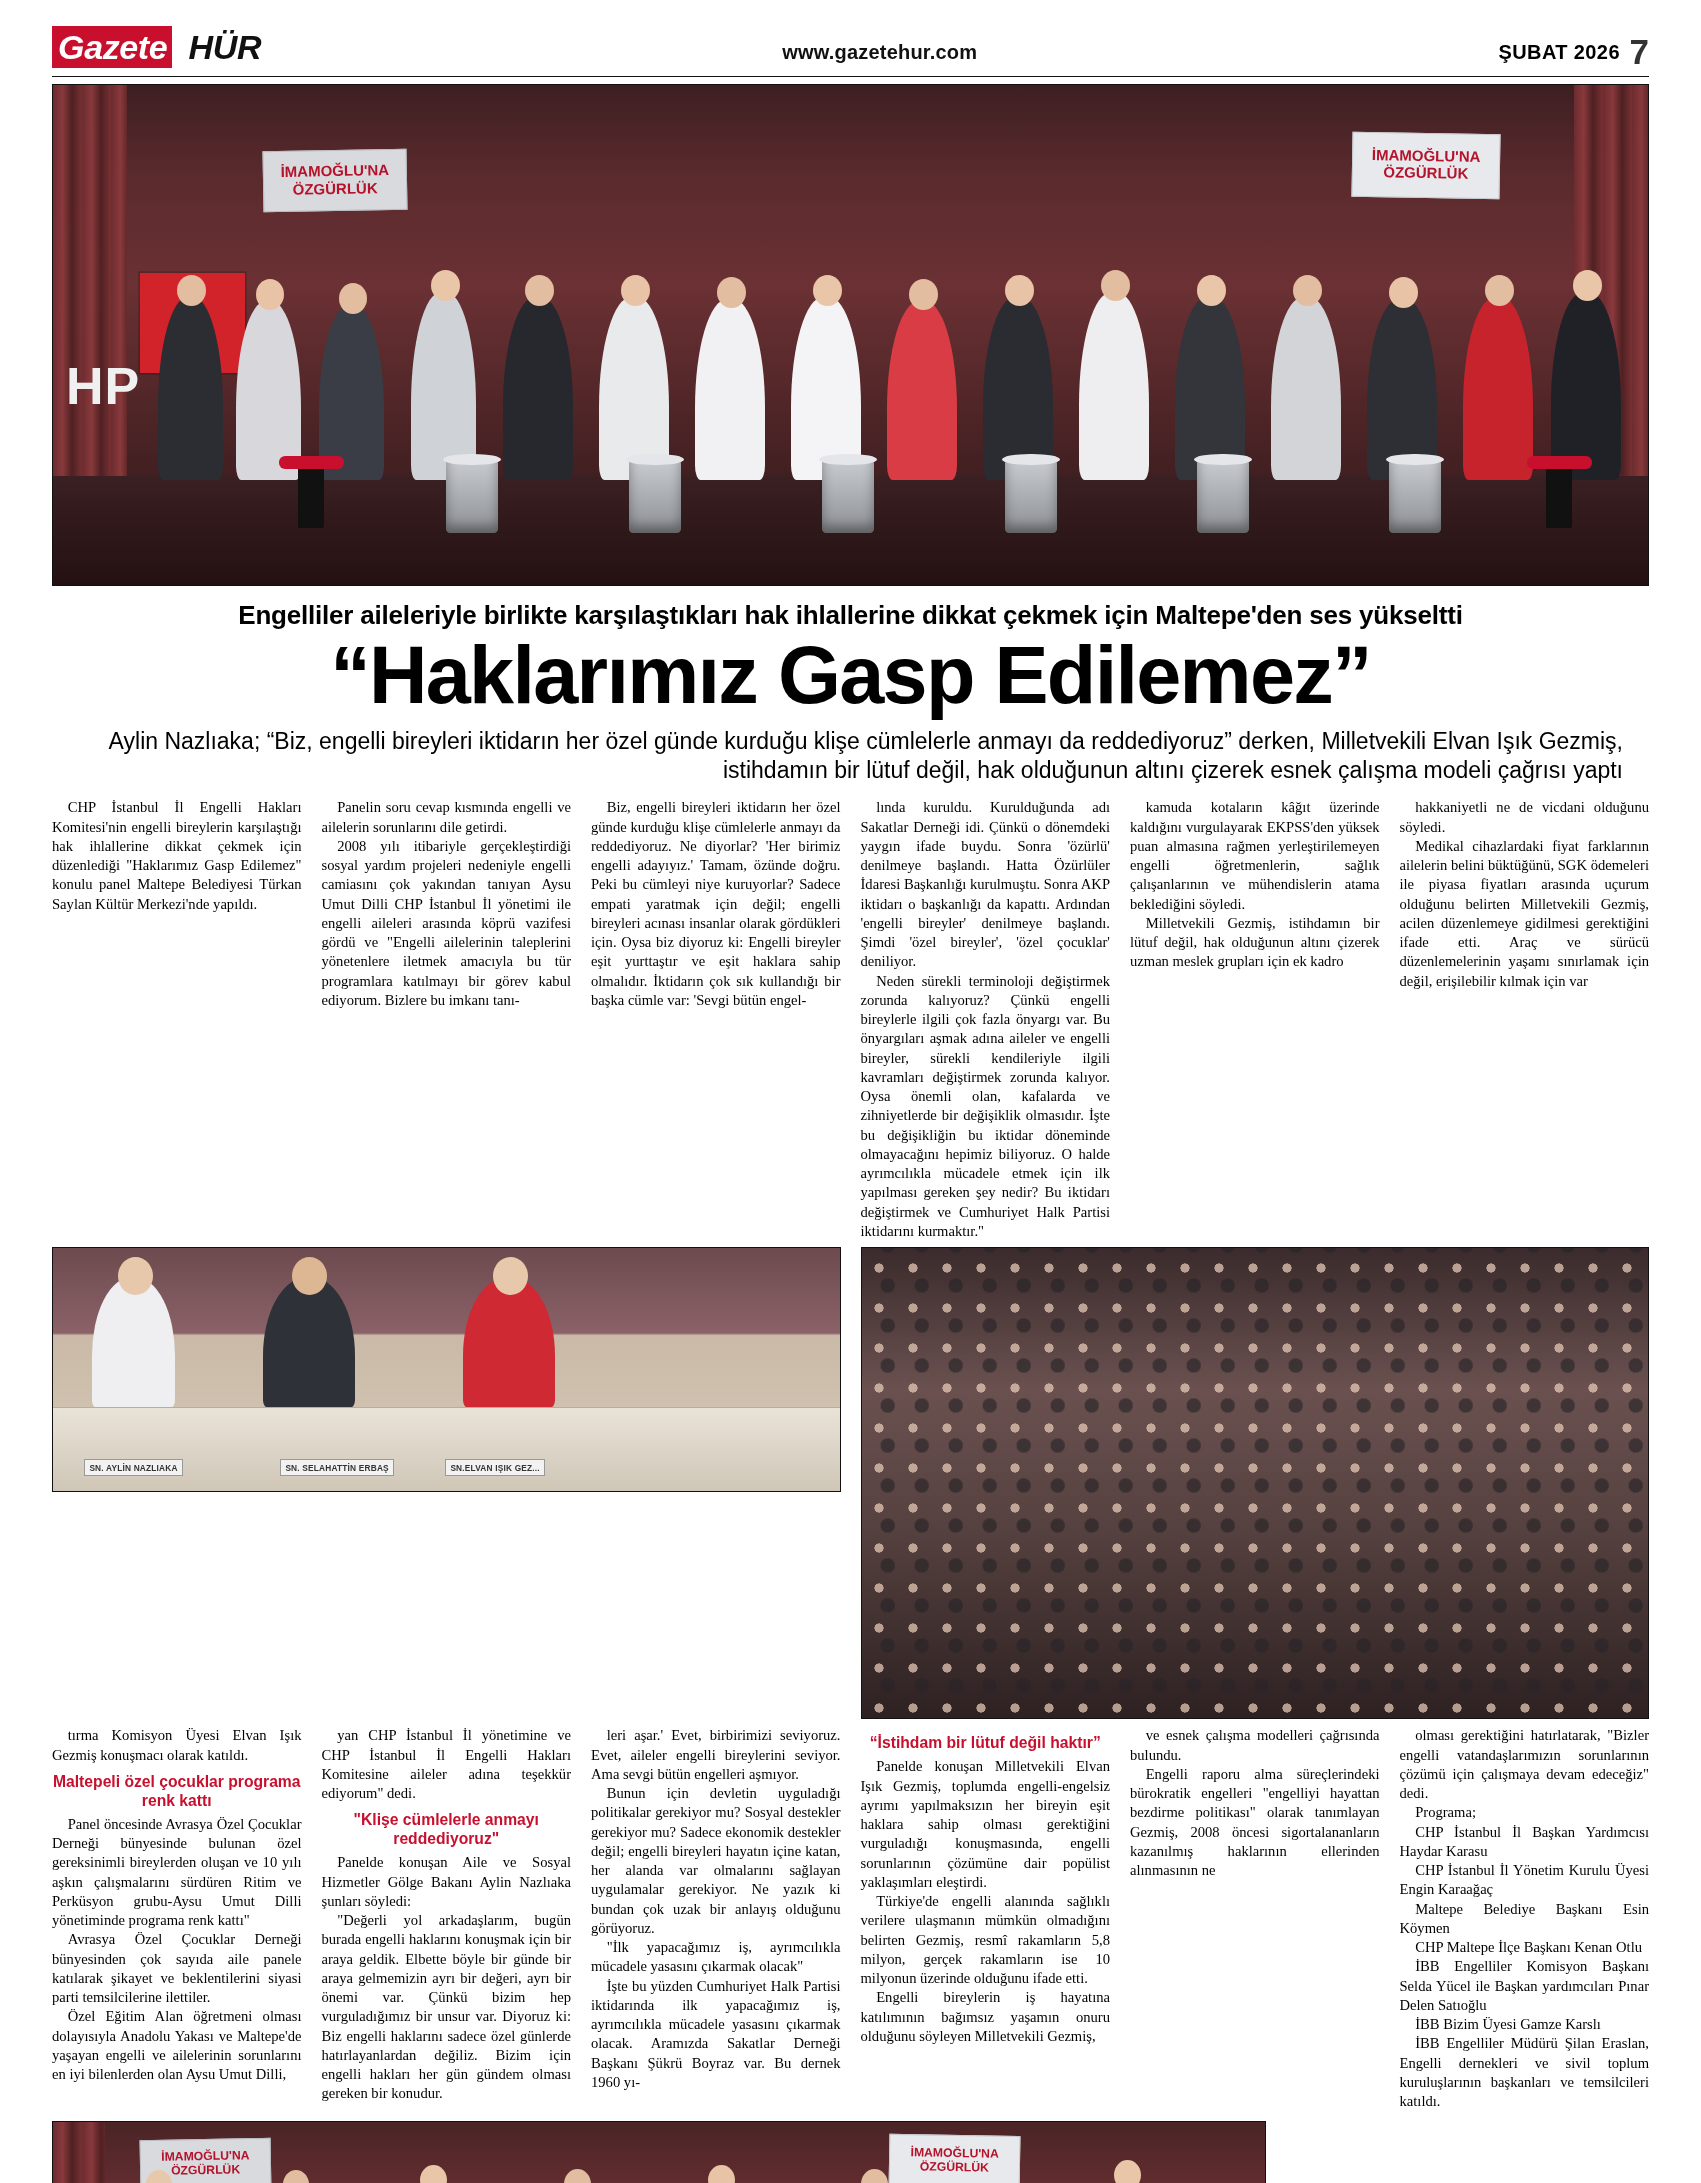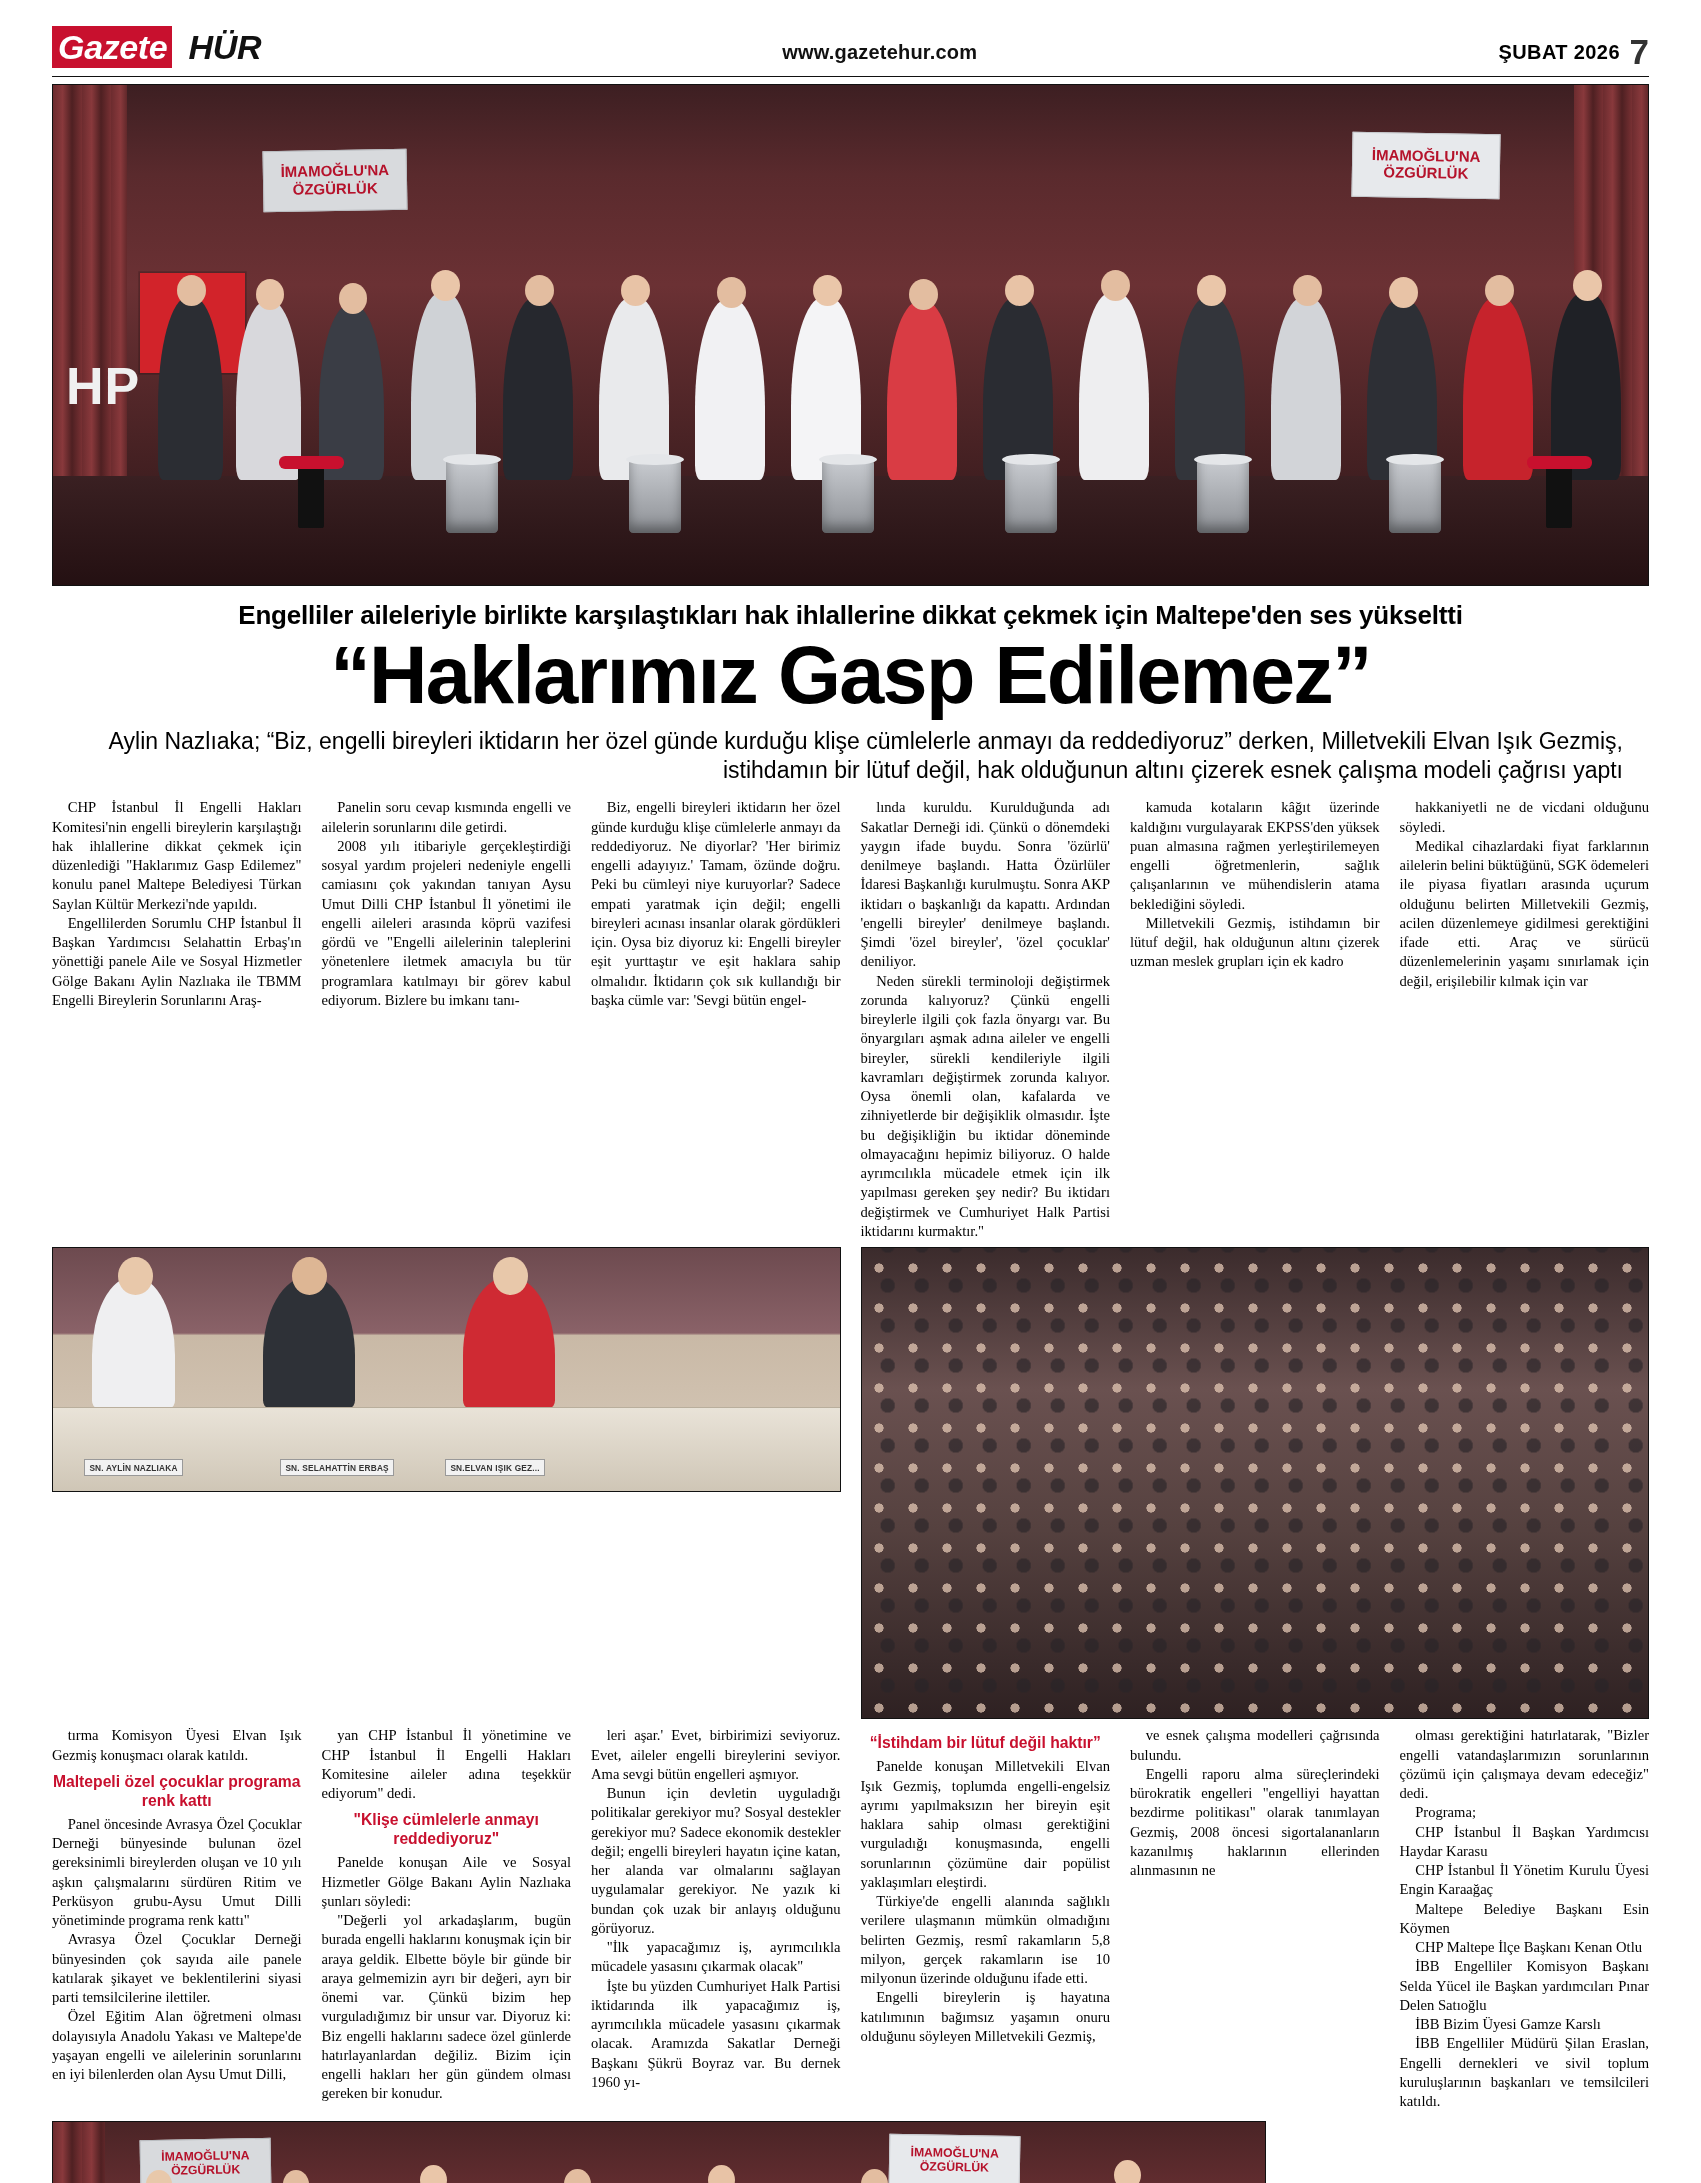--- a/index.html
+++ b/index.html
@@ -342,21 +342,20 @@
   </div>
 
   <div class="kicker">Engelliler aileleriyle birlikte  karşılaştıkları hak ihlallerine dikkat çekmek için Maltepe'den ses yükseltti</div>
   <div class="headline">“Haklarımız Gasp Edilemez”</div>
   <div class="standfirst">Aylin Nazlıaka; “Biz, engelli bireyleri iktidarın her özel günde kurduğu klişe cümlelerle anmayı da reddediyoruz” derken, Milletvekili Elvan Işık Gezmiş, istihdamın bir lütuf değil, hak olduğunun altını çizerek esnek çalışma modeli çağrısı yaptı</div>
 
   <div class="cols">
 
     <div class="col">
       <p class="first">CHP İstanbul İl Engelli Hakları Komitesi'nin  engelli bireylerin karşılaştığı hak ihlallerine dikkat çekmek için düzenlediği "Haklarımız Gasp Edilemez" konulu panel Maltepe Belediyesi Türkan Saylan Kültür Merkezi'nde yapıldı.</p>
-      <p>Engellilerden Sorumlu CHP İstanbul İl Başkan Yardımcısı Selahattin Erbaş'ın yönettiği panele Aile ve Sosyal Hizmetler Gölge Bakanı Aylin Nazlıaka ile TBMM  Engelli Bireylerin Sorunlarını Araş-</p>
     </div>
     <div class="col">
       <p class="first">Panelin soru cevap kısmında engelli ve ailelerin sorunlarını dile getirdi.</p>
       <p>2008 yılı itibariyle gerçekleştirdiği sosyal yardım projeleri nedeniyle engelli camiasını çok yakından tanıyan Aysu Umut Dilli  CHP İstanbul İl yönetimi ile engelli aileleri arasında köprü vazifesi gördü ve "Engelli ailelerinin taleplerini yönetenlere iletmek amacıyla bu tür programlara katılmayı bir görev kabul ediyorum. Bizlere bu imkanı tanı-</p>
     </div>
     <div class="col">
       <p class="first">Biz, engelli bireyleri iktidarın her özel günde kurduğu klişe cümlelerle anmayı da reddediyoruz. Ne diyorlar? 'Her birimiz engelli adayıyız.' Tamam, özünde doğru. Peki bu cümleyi niye kuruyorlar? Sadece empati yaratmak için değil; engelli bireyleri acınası insanlar olarak gördükleri için. Oysa biz diyoruz ki: Engelli bireyler eşit yurttaştır ve eşit haklara sahip olmalıdır. İktidarın çok sık kullandığı bir başka cümle var: 'Sevgi bütün engel-</p>
     </div>
     <div class="col">
       <p class="first">lında kuruldu. Kurulduğunda adı Sakatlar Derneği idi. Çünkü o dönemdeki yaygın ifade buydu. Sonra 'özürlü' denilmeye başlandı. Hatta Özürlüler İdaresi Başkanlığı kurulmuştu. Sonra AKP iktidarı o başkanlığı da kapattı. Ardından 'engelli bireyler' denilmeye başlandı. Şimdi 'özel bireyler', 'özel çocuklar' deniliyor.</p>

